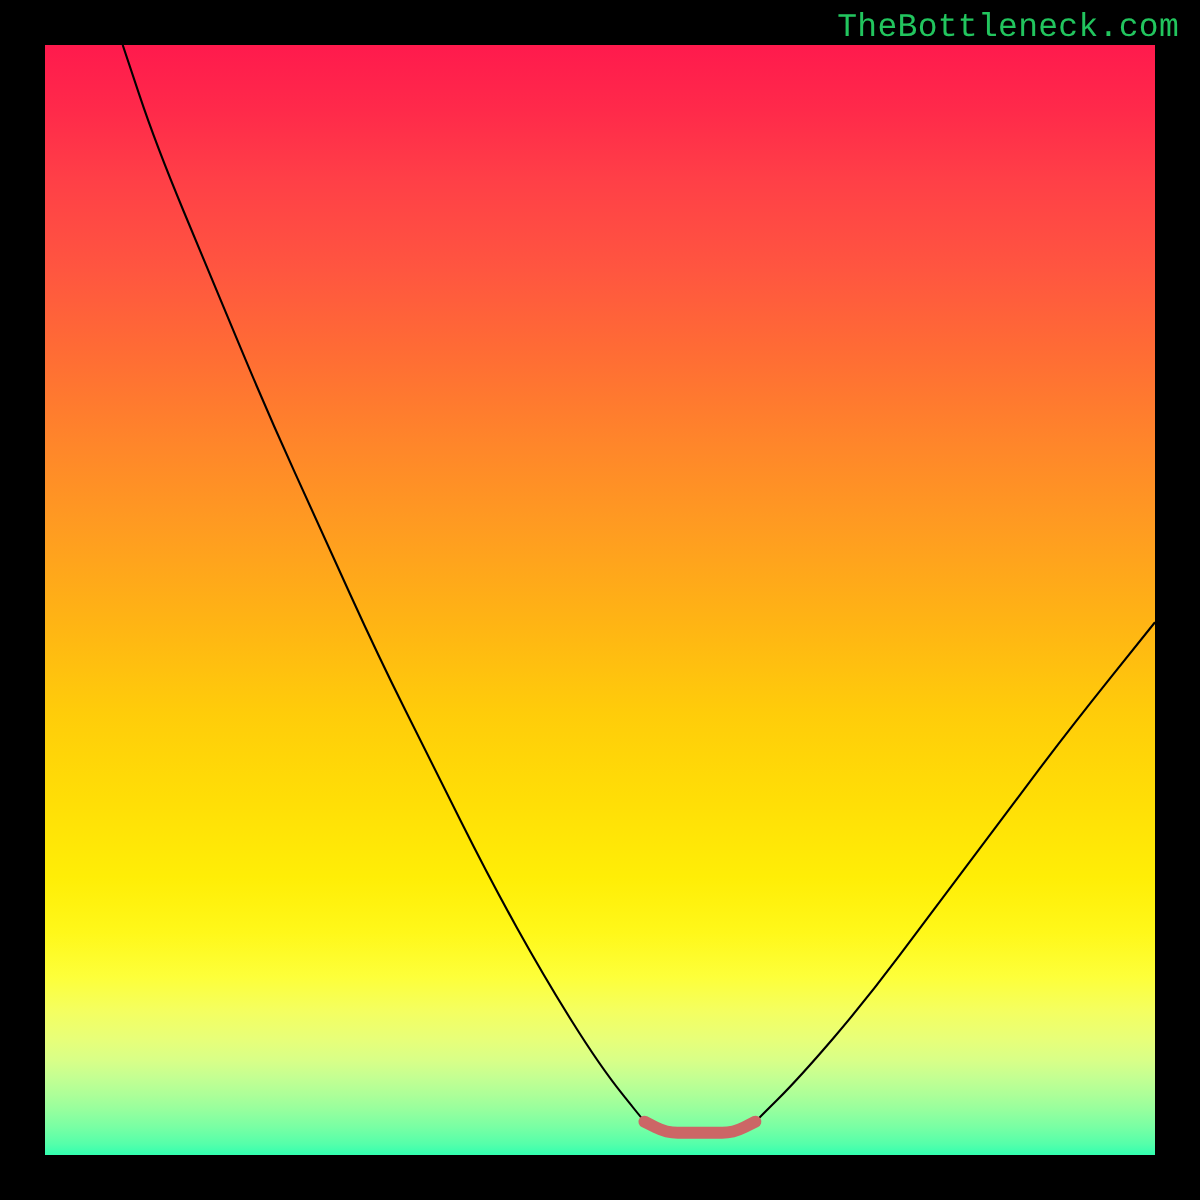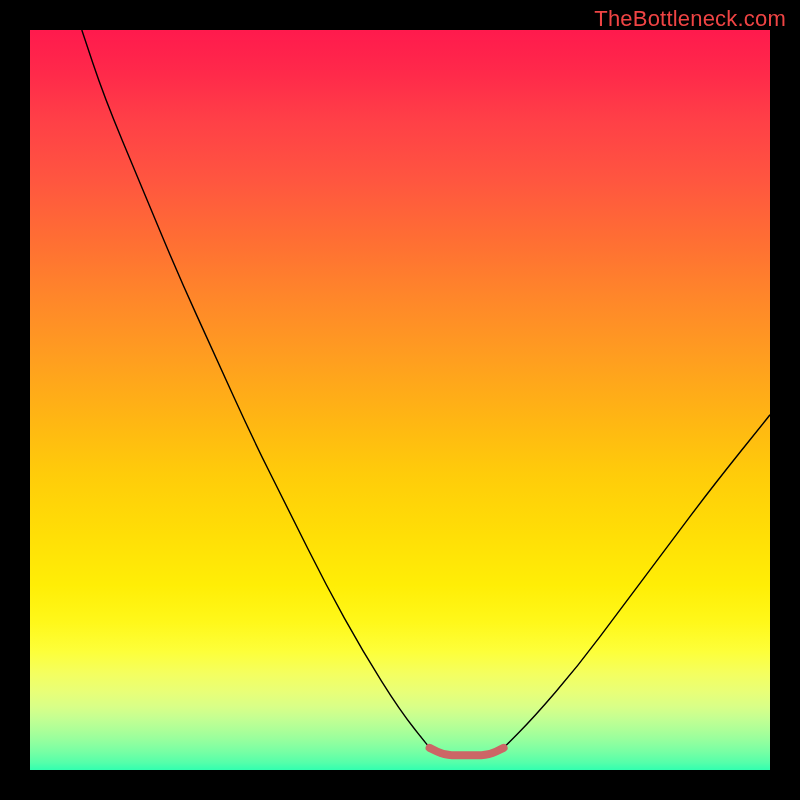--- a/index.html
+++ b/index.html
@@ -7,24 +7,24 @@
   .container {
     position: relative;
     width: 800px;
     height: 800px;
     background: #000;
   }
   .watermark {
     position: absolute;
     top: 6px;
     right: 14px;
-    font-family: Liberation Sans, sans-serif;
+    font-family: Liberation Mono, monospace;
     font-size: 22px;
     font-weight: 500;
-    color: #ef4444;
+    color: #22c55e;
     letter-spacing: 0.2px;
     z-index: 5;
   }
   .plot-area {
     position: absolute;
     top: 30px;
     left: 30px;
     width: 740px;
     height: 740px;
     overflow: hidden;

